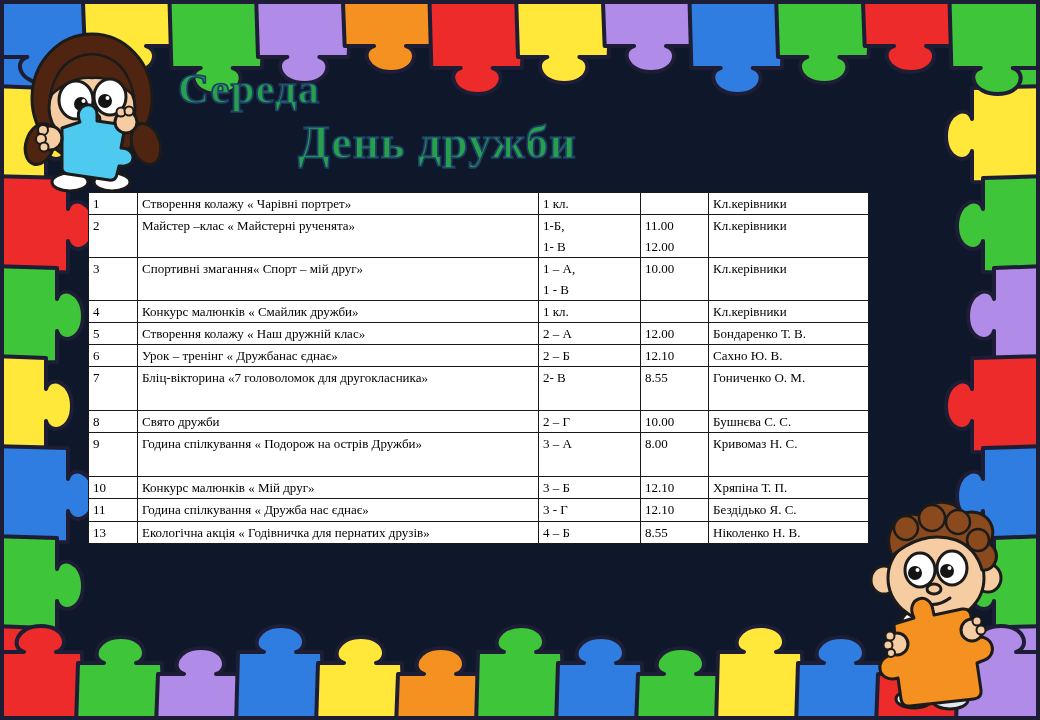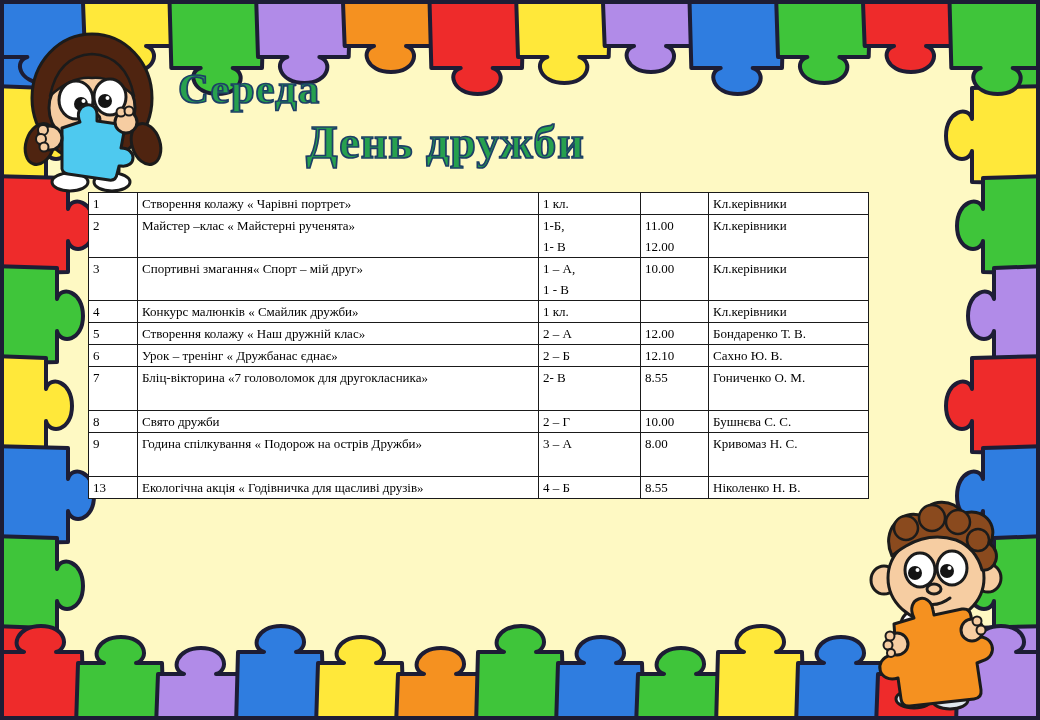--- a/index.html
+++ b/index.html
@@ -1,23 +1,23 @@
 <!DOCTYPE html>
 <html><head>
 <meta charset="utf-8">
 <style>
   html,body{margin:0;padding:0;background:#fff;}
-  #stage{position:relative;width:1040px;height:720px;overflow:hidden;background:#fef9c3;
+  #stage{position:relative;width:1040px;height:720px;overflow:hidden;background:#0f172a;
          font-family:"Liberation Serif", serif;}
   #frame-svg{position:absolute;left:0;top:0;width:1040px;height:720px;z-index:1;}
 
   .title{position:absolute;z-index:3;font-family:"Liberation Serif", serif;font-weight:bold;
          color:#27a04e;-webkit-text-stroke:1.7px #1d3f66;letter-spacing:1px;white-space:nowrap;}
   #title-line1{left:178px;top:64px;font-size:43px;}
-  #title-line2{left:306px;top:116px;font-size:46px;}
+  #title-line2{left:298px;top:116px;font-size:46px;}
 
   #schedule{position:absolute;left:88px;top:192px;width:780px;z-index:2;
             border-collapse:collapse;table-layout:fixed;background:#fff;
             font-size:13px;line-height:1.62;color:#000;}
   #schedule td{border:1.5px solid #1a1a1a;vertical-align:top;padding:0 4px;
                white-space:pre-line;overflow:hidden;}
   #schedule tr:nth-child(1){height:21px}
   #schedule tr:nth-child(2){height:40px}
   #schedule tr:nth-child(3){height:41px}
   #schedule tr:nth-child(4){height:22px}
@@ -220,21 +220,35 @@
           <td>Бушнєва С. С.</td>
         </tr>
       <tr>
           <td>9</td>
           <td>Година спілкування « Подорож на острів Дружби»</td>
           <td>3 – А</td>
           <td>8.00</td>
           <td>Кривомаз Н. С.</td>
         </tr>
       <tr>
+          <td>10</td>
+          <td>Конкурс малюнків « Мій друг»</td>
+          <td>3 – Б</td>
+          <td>12.10</td>
+          <td>Хряпіна Т. П.</td>
+        </tr>
+      <tr>
+          <td>11</td>
+          <td>Година спілкування « Дружба нас єднає»</td>
+          <td>3 - Г</td>
+          <td>12.10</td>
+          <td>Бездідько Я. С.</td>
+        </tr>
+      <tr>
           <td>13</td>
-          <td>Екологічна акція « Годівничка для щасливі друзів»</td>
+          <td>Екологічна акція « Годівничка для пернатих друзів»</td>
           <td>4 – Б</td>
           <td>8.55</td>
           <td>Ніколенко Н. В.</td>
         </tr>
     </tbody>
   </table>
 </div>
 
 </body></html>

